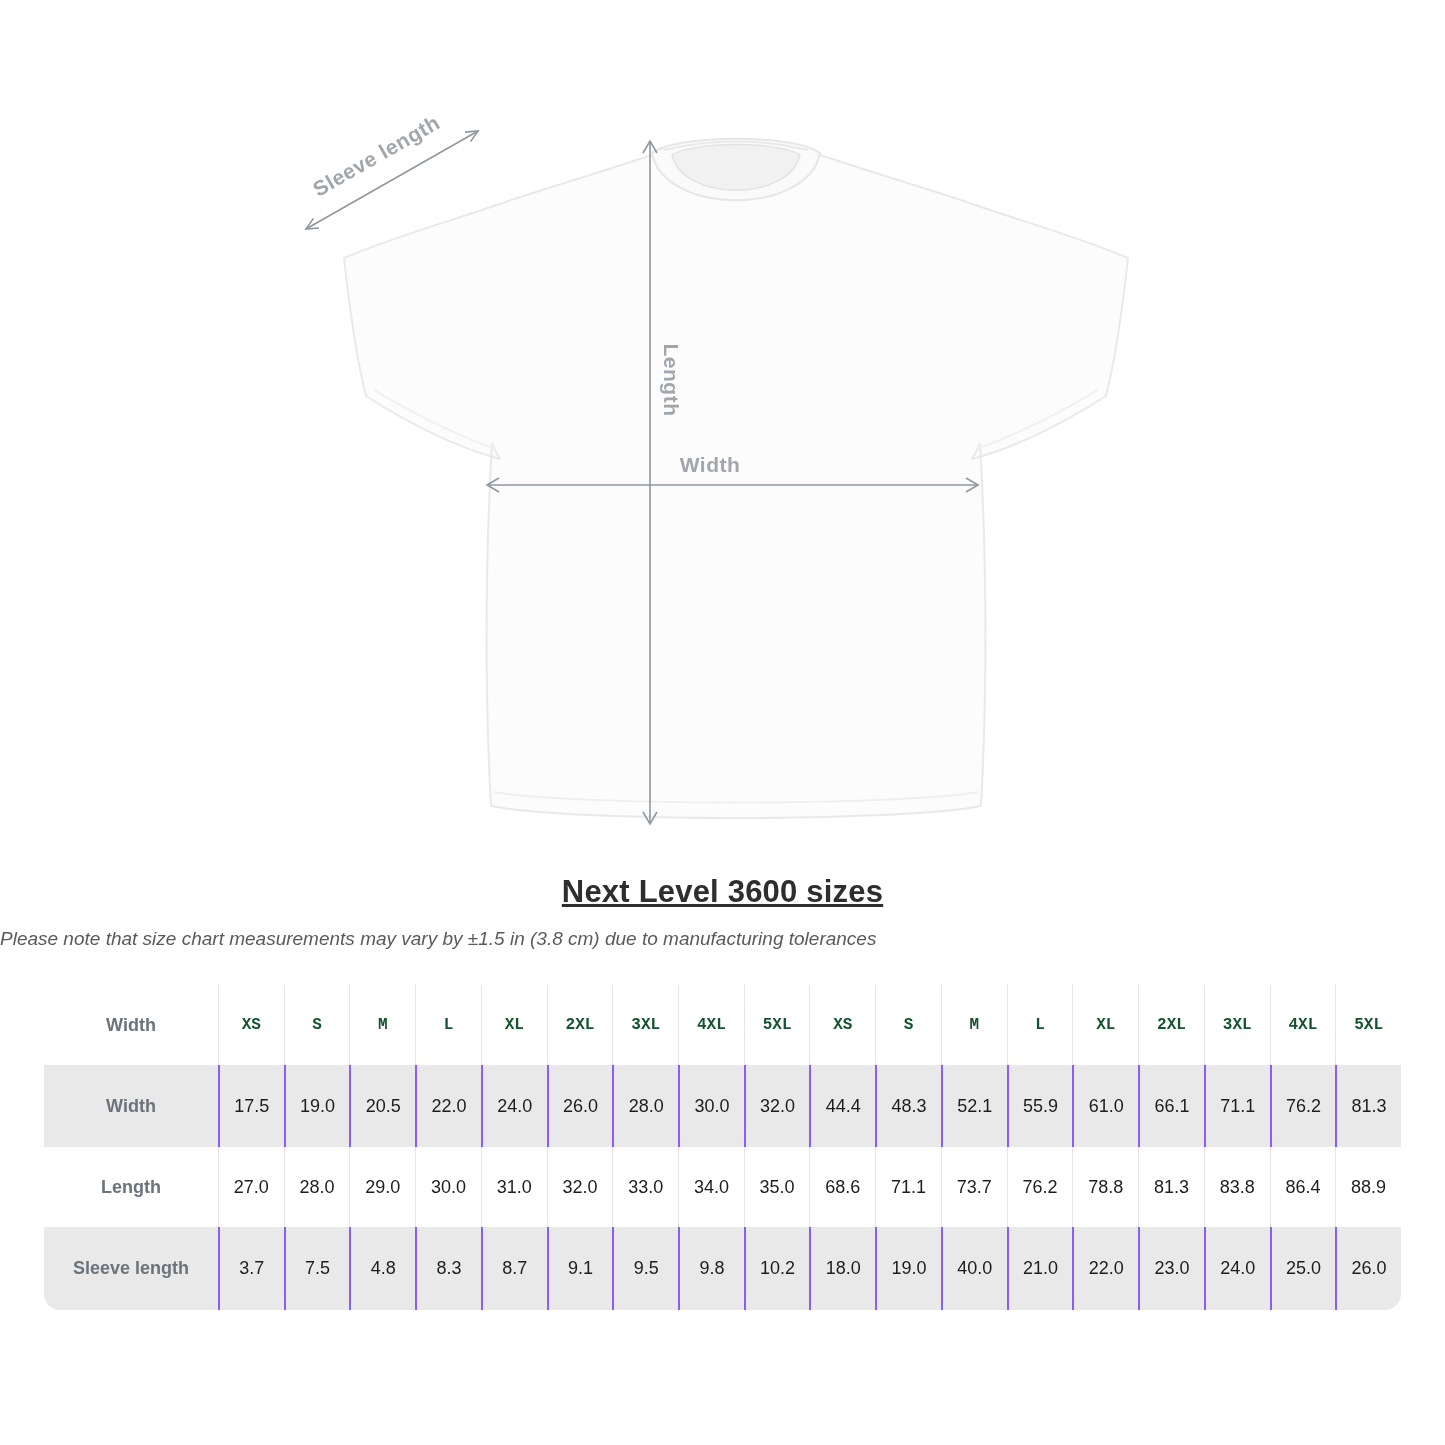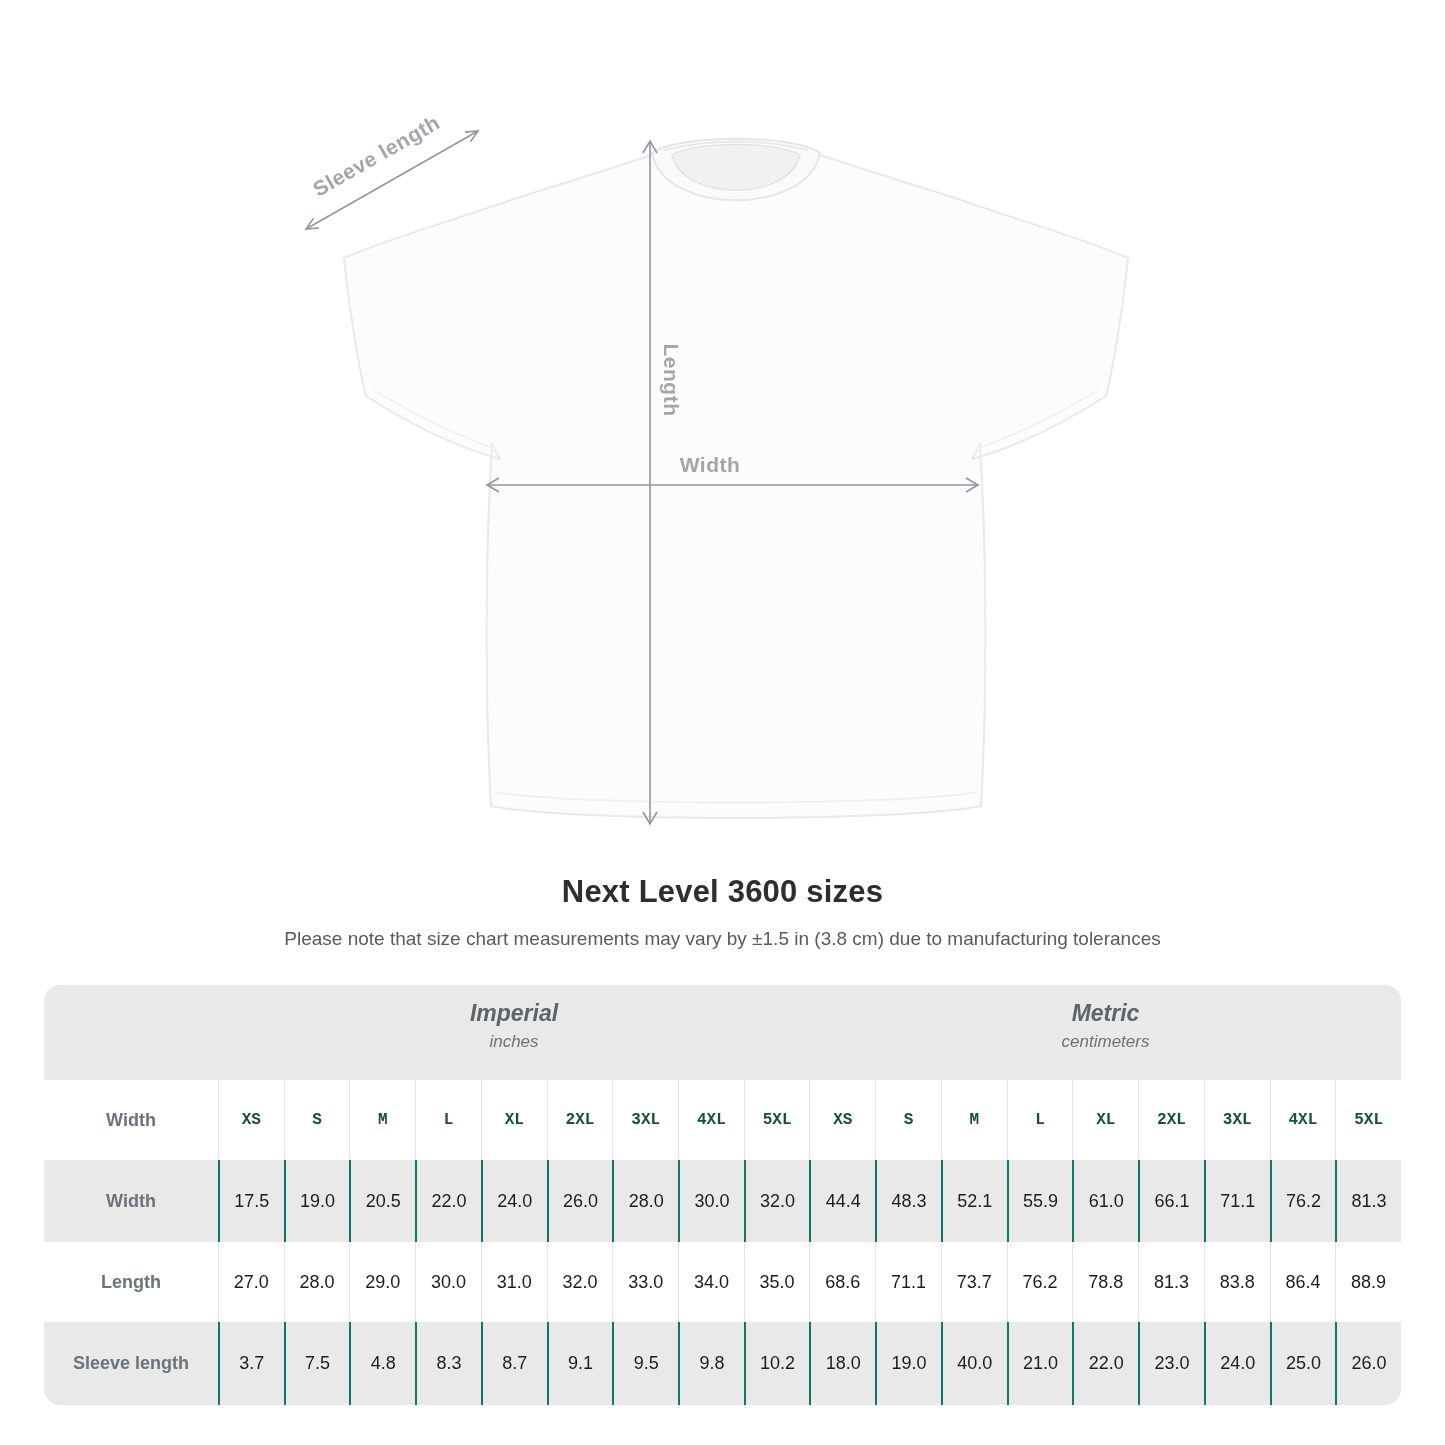--- a/index.html
+++ b/index.html
@@ -3,25 +3,25 @@
 <meta charset="utf-8">
 <style>
   html,body{margin:0;padding:0;background:#ffffff;}
   .stage{
     position:relative;width:1445px;height:1445px;background:#ffffff;overflow:hidden;
     font-family:"Liberation Sans", sans-serif;
   }
   .shirt-svg{position:absolute;top:0;left:0;}
   .title{
     position:absolute;top:874px;left:0;width:100%;text-align:center;
-    font-size:31px;font-weight:bold;color:#2e2e2e;letter-spacing:.2px;
+    font-size:31px;font-weight:bold;color:#2e2e2e;letter-spacing:.2px;text-decoration:underline;
   }
   .subtitle{
-    position:absolute;top:928px;left:0;width:100%;text-align:center;
-    font-size:19px;color:#5a5a5a;
+    position:absolute;top:928px;left:0;width:100%;
+    font-size:19px;font-style:italic;color:#5a5a5a;
   }
   .size-table{
     position:absolute;top:985px;left:44px;width:1357px;
   }
   .band{
     height:95px;background:#e9e9e9;border-radius:16px 16px 0 0;position:relative;
   }
   .band-group{
     position:absolute;top:15px;text-align:center;color:#5c646c;
   }
@@ -35,21 +35,21 @@
   }
   .cell{
     display:flex;align-items:center;justify-content:center;
     font-size:18px;color:#1d1d1d;
   }
   .c-label{font-weight:bold;color:#6b737b;font-size:18px;}
   .c-size{font-weight:bold;color:#14532d;font-size:16px;font-family:Liberation Mono, monospace;}
   .r-white .cell{background:#ffffff;}
   .r-gray  .cell{background:#e9e9e9;}
   .r-white .cell + .cell{border-left:1px solid #e4e4e4;}
-  .r-gray  .cell + .cell{border-left:2px solid #0f766e;}
+  .r-gray  .cell + .cell{border-left:2px solid #8b5cf6;}
   .r-size  .cell{height:80px;}
   .r-width .cell{height:82px;}
   .r-length .cell{height:80px;}
   .r-sleeve .cell{height:83px;}
   .r-sleeve .cell:first-child{border-radius:0 0 0 16px;}
   .r-sleeve .cell:last-child{border-radius:0 0 16px 0;}
   .diagram-text{
     font-family:"Liberation Sans", sans-serif;
     font-weight:bold;fill:#a0a6ac;font-size:21px;letter-spacing:.5px;
   }
@@ -105,30 +105,20 @@
 
     <text class="diagram-text" x="380" y="162" text-anchor="middle" transform="rotate(-29.7 380 162)">Sleeve length</text>
     <text class="diagram-text" x="664" y="380" text-anchor="middle" transform="rotate(90 664 380)">Length</text>
     <text class="diagram-text" x="710" y="472" text-anchor="middle">Width</text>
   </svg>
 
   <div class="title">Next Level 3600 sizes</div>
   <div class="subtitle">Please note that size chart measurements may vary by ±1.5 in (3.8 cm) due to manufacturing tolerances</div>
 
   <div class="size-table">
-    <div class="band">
-      <div class="band-group band-imperial">
-        <div class="g-label">Imperial</div>
-        <div class="g-sub">inches</div>
-      </div>
-      <div class="band-group band-metric">
-        <div class="g-label">Metric</div>
-        <div class="g-sub">centimeters</div>
-      </div>
-    </div>
     <div>
         <div class="grid r-size r-white">
           <div class="cell c-label">Width</div>
           <div class="cell c-size">XS</div>
           <div class="cell c-size">S</div>
           <div class="cell c-size">M</div>
           <div class="cell c-size">L</div>
           <div class="cell c-size">XL</div>
           <div class="cell c-size">2XL</div>
           <div class="cell c-size">3XL</div>

